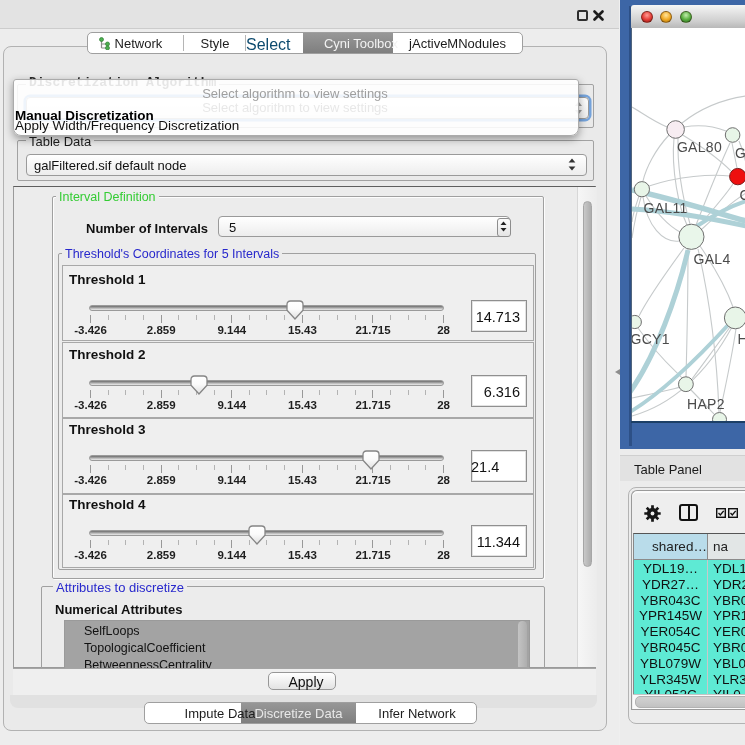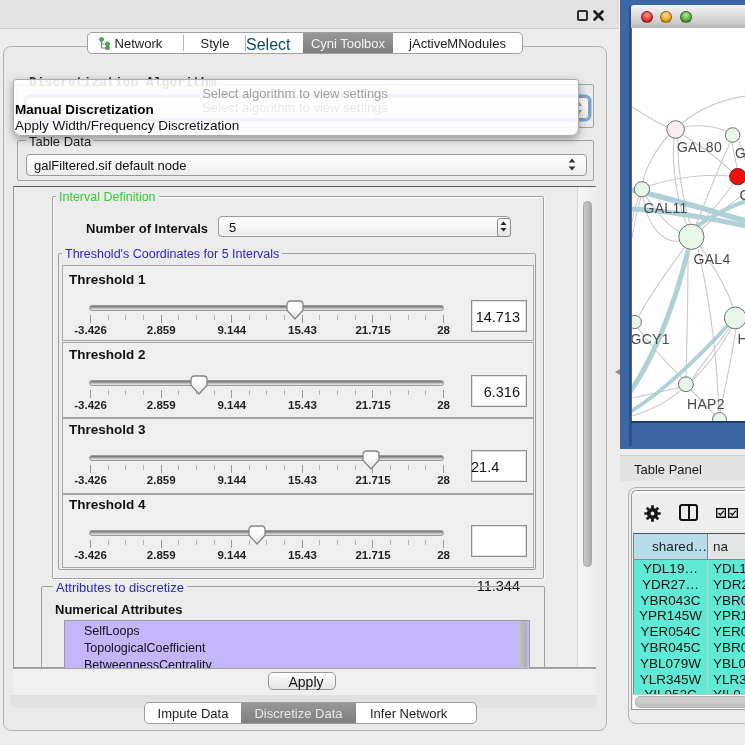--- a/index.html
+++ b/index.html
@@ -24,21 +24,21 @@
 <div class="abs" style="left:10px;top:3px;font-size:13px;color:#1c1c1c;">
 <svg style="vertical-align:-2px" width="13" height="13" viewBox="0 0 13 13">
         <path d="M3.5 3 V11 M3.5 7 H9 M3.5 11 H9" stroke="#8a8a8a" stroke-width="1.2" fill="none"></path>
         <circle cx="3.5" cy="2.5" r="2" fill="#4caf50" stroke="#2e7d32" stroke-width="0.7"></circle>
         <circle cx="9.5" cy="7" r="2" fill="#4caf50" stroke="#2e7d32" stroke-width="0.7"></circle>
         <circle cx="9.5" cy="11" r="2" fill="#4caf50" stroke="#2e7d32" stroke-width="0.7"></circle>
       </svg>
  Network</div>
 <div class="abs" style="left:97px;top:3px;width:60px;text-align:center;font-size:13px;color:#1c1c1c;">Style</div>
 <div class="abs" style="left:158px;top:3px;width:57px;text-align:left;font-size:16px;color:#0c4a6e;">Select</div>
-<div class="abs" style="left:215px;top:3px;width:90px;text-align:center;font-size:13px;color:#f2f2f2;">Cyni Toolbox</div>
+<div class="abs" style="left:215px;top:3px;width:90px;text-align:center;font-size:13px;color:#f2f2f2;padding-left:13px;">Cyni Toolbox</div>
 <div class="abs" style="left:305px;top:3px;width:129px;text-align:center;font-size:13px;color:#1c1c1c;">jActiveMNodules</div>
 </div>
 <div class="abs" style="left:17px;top:84px;width:575px;height:42px;border:1px solid #a2a2a2;border-radius:2px;"></div>
 <div class="abs bold" style="left:26px;top:75px;font-size:13px;color:#2a2a2a;background:#eaeaea;padding:0 3px;font-family:Liberation Mono, monospace;">Discretization Algorithm</div>
 <div class="abs" style="left:26px;top:97px;width:561px;height:20px;background:linear-gradient(#ffffff,#ededed);border:1px solid #9a9a9a;border-radius:4px;box-shadow:0 0 0 2.5px rgba(96,150,216,0.85);"></div>
 <svg class="abs" style="left:574px;top:101px;" width="9" height="14" viewBox="0 0 9 14">
     <path d="M4.5 0.5 L8 5 H1 Z" fill="#9a9a9a"></path>
     <path d="M4.5 13.5 L8 9 H1 Z" fill="#9a9a9a"></path>
   </svg>
 <div class="abs" style="left:17px;top:140px;width:575px;height:39px;border:1px solid #a2a2a2;border-radius:2px;"></div>
@@ -152,43 +152,43 @@
       <linearGradient id="tg525" x1="0" y1="0" x2="0" y2="1">
         <stop offset="0" stop-color="#ffffff"></stop>
         <stop offset="0.45" stop-color="#fbfbfb"></stop>
         <stop offset="0.75" stop-color="#ececec"></stop>
         <stop offset="1" stop-color="#e2e2e2"></stop>
       </linearGradient>
     </defs>
     <path d="M1 4.5 Q1 1 4.5 1 L13.5 1 Q17 1 17 4.5 L17 10.2 L9 19 L1 10.2 Z" fill="url(#tg525)" stroke="#858585" stroke-width="1.3"></path>
   </svg>
 <div class="abs" style="left:471px;top:525px;width:54px;height:30px;background:#ffffff;border:1px solid #8f8f8f;box-shadow:0 0 0 1px #e2e2e2 inset;"></div>
-<div class="abs" style="left:471px;top:534px;width:49px;text-align:right;font-size:14.5px;color:#111;margin-top:44px;">11.344</div>
+<div class="abs" style="left:471px;top:534px;width:49px;text-align:right;font-size:14.5px;color:#111;">11.344</div>
 <div class="abs" style="left:41px;top:586px;width:502px;height:95px;border:1px solid #a0a0a0;border-radius:2px;"></div>
 <div class="abs" style="left:53px;top:580px;font-size:13px;color:#2828cc;background:#ececec;padding:0 3px;">Attributes to discretize</div>
 <div class="abs bold" style="left:55px;top:602px;font-size:13px;color:#111;">Numerical Attributes</div>
-<div class="abs" style="left:64px;top:620px;width:464px;height:47px;background:#c4b5fd;border:1px solid #9a9a9a;border-bottom:none;overflow:hidden;">
+<div class="abs" style="left:64px;top:620px;width:464px;height:47px;background:#a3a3a3;border:1px solid #9a9a9a;border-bottom:none;overflow:hidden;">
 <div style="padding:2px 0 0 19px;font-size:12.5px;color:#111;line-height:16.8px;">SelfLoops<br>TopologicalCoefficient<br>BetweennessCentrality</div>
 </div>
 <div class="abs" style="left:518px;top:621px;width:9px;height:46px;background:linear-gradient(to right,#c4c4c4,#aeaeae);border-radius:5px 5px 0 0;"></div>
 <div class="abs" style="left:13px;top:668px;width:583px;height:27px;background:#efefef;border-top:1px solid #a5a5a5;"></div>
 <div class="abs" style="left:268px;top:672px;width:66px;height:16px;background:linear-gradient(#ffffff,#e3e3e3);border:1px solid #979797;border-radius:5px;"></div>
 <div class="abs" style="left:268px;top:674px;width:76px;text-align:center;font-size:14px;color:#111;">Apply</div>
 <div class="abs" style="left:10px;top:695px;width:587px;height:13px;background:#e1e1e1;border-radius:0 0 8px 8px;"></div>
 <div class="abs" style="left:144px;top:702px;width:331px;height:20px;background:#ffffff;border:1px solid #9f9f9f;border-radius:5px;overflow:hidden;">
 <div class="abs" style="left:96px;top:0;width:115px;height:20px;background:linear-gradient(#979797,#7f7f7f);"></div>
-<div class="abs" style="left:0;top:3px;width:96px;text-align:center;font-size:13px;color:#1c1c1c;">Impute Data</div>
+<div class="abs" style="left:0;top:3px;width:96px;text-align:center;font-size:13px;color:#1c1c1c;padding-left:27px;">Impute Data</div>
 <div class="abs" style="left:96px;top:3px;width:115px;text-align:center;font-size:13px;color:#e8e8e8;">Discretize Data</div>
-<div class="abs" style="left:225px;top:3px;width:122px;text-align:left;font-size:13px;color:#1c1c1c;">Infer Network</div>
+<div class="abs" style="left:211px;top:3px;width:122px;text-align:center;font-size:13px;color:#1c1c1c;">Infer Network</div>
 </div>
 <div class="abs" style="left:615px;top:369px;width:5px;height:6px;background:#8d8d8d;clip-path:polygon(100% 0,100% 100%,0 50%);"></div>
 <div class="abs" style="left:13px;top:79px;width:564px;height:55px;background:rgba(255,255,255,0.88);border:1px solid #ababab;border-radius:3px 3px 8px 8px;box-shadow:0 3px 9px rgba(0,0,0,0.38);"></div>
 <div class="abs" style="left:13px;top:86px;width:564px;text-align:center;font-size:13px;color:#9f9f9f;">Select algorithm to view settings</div>
 <div class="abs" style="left:13px;top:100px;width:564px;text-align:center;font-size:13px;color:rgba(150,150,150,0.22);">Select algorithm to view settings</div>
-<div class="abs bold" style="left:15px;top:102px;font-size:13.5px;color:#000;">Manual Discretization</div>
+<div class="abs bold" style="left:15px;top:108px;font-size:13.5px;color:#000;">Manual Discretization</div>
 <div class="abs" style="left:15px;top:118px;font-size:13.5px;color:#111;">Apply Width/Frequency Discretization</div>
 <div class="abs" style="left:620px;top:0;width:125px;height:449px;background:#3d66a6;"></div>
 <div class="abs" style="left:629px;top:6px;width:2.5px;height:440px;background:rgba(15,35,70,0.33);"></div>
 <div class="abs" style="left:631px;top:5px;width:114px;height:23px;background:linear-gradient(#f5f5f5,#cfcfcf 70%,#b8b8b8);border-bottom:1px solid #8a8a8a;border-radius:3px 0 0 0;"></div>
 <div class="abs" style="left:641px;top:11px;width:12px;height:12px;border-radius:50%;background:radial-gradient(circle at 50% 32%, #ff9c94 0%, #e6403a 52%, #8f120c 100%);border:1px solid rgba(40,20,10,0.45);box-sizing:border-box;"></div>
 <div class="abs" style="left:660px;top:11px;width:12px;height:12px;border-radius:50%;background:radial-gradient(circle at 50% 32%, #ffe59e 0%, #f2ab28 52%, #a96e00 100%);border:1px solid rgba(40,20,10,0.45);box-sizing:border-box;"></div>
 <div class="abs" style="left:680px;top:11px;width:12px;height:12px;border-radius:50%;background:radial-gradient(circle at 50% 32%, #c2ecad 0%, #5cb042 52%, #276e1e 100%);border:1px solid rgba(40,20,10,0.45);box-sizing:border-box;"></div>
 <svg class="abs" style="left:631px;top:28px;background:#ffffff;border-left:1px solid #51657e;" width="114" height="393" viewBox="631 28 114 393">
 <g fill="none" stroke="#c6cacb" stroke-width="1.1">
 <path d="M681,123 C700,108 724,99 745,96"></path>

